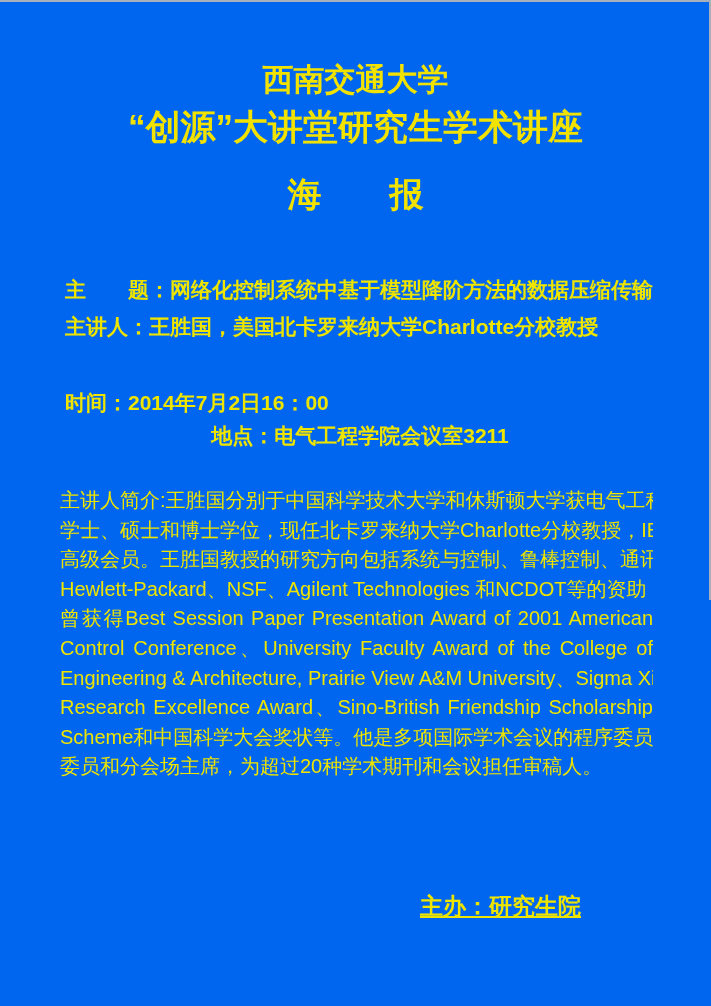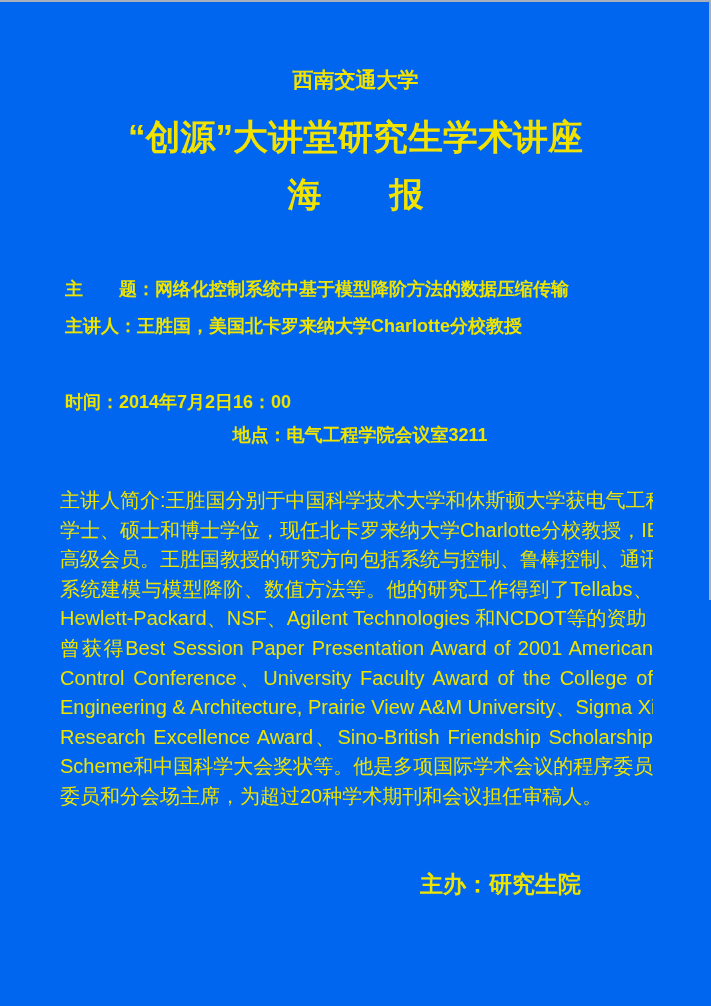--- a/index.html
+++ b/index.html
@@ -29,27 +29,27 @@
     background: var(--edge-gray, #A9B0BC);
   }
   .title {
     position: absolute;
     left: 0; right: 0;
     text-align: center;
     font-weight: bold;
     color: var(--title-yellow, #F2E200);
     white-space: nowrap;
   }
-  .t1 { top: 64px;  font-size: 21px; line-height: 32px; }
-  .t2 { top: 118px; font-size: 35px; line-height: 38px; }
+  .t1 { top: 64px;  font-size: 31px; line-height: 32px; }
+  .t2 { top: 108px; font-size: 35px; line-height: 38px; }
   .t3 { top: 176px; font-size: 34px; line-height: 36px; }
   .info-line {
     position: absolute;
     left: 65px; right: 56px;
-    font-size: 18px;
+    font-size: 21px;
     line-height: 25px;
     font-weight: bold;
     white-space: nowrap;
     overflow: hidden;
   }
   .topic   { top: 277px; }
   .speaker { top: 314px; }
   .time    { top: 380px; margin-top: 10px; }
   .place   { top: 423px; text-align: center; }
   .bio {
@@ -72,21 +72,21 @@
     text-align-last: left;
   }
   .footer-line {
     position: absolute;
     left: 420px;
     font-size: 23px;
     line-height: 26px;
     font-weight: bold;
     white-space: nowrap;
   }
-  .host      { top: 871px; }
+  .host      { top: 893px; text-decoration: underline; }
   .organizer { top: 929px; }
 </style>
 </head>
 <body>
 
 <div class="poster" style="--bg: #0066F0; --title-yellow: #F2E200; --body-yellow: #EDE400; --edge-gray: #A9B0BC;">
   <div class="edge-top"></div>
   <div class="edge-right"></div>
 
   <div class="title t1">西南交通大学</div>
@@ -95,21 +95,20 @@
 
   <div class="info-line topic">主　　题：网络化控制系统中基于模型降阶方法的数据压缩传输</div>
   <div class="info-line speaker">主讲人：王胜国，美国北卡罗来纳大学Charlotte分校教授</div>
   <div class="info-line time">时间：2014年7月2日16：00</div>
   <div class="info-line place">地点：电气工程学院会议室3211</div>
 
   <div class="bio" id="bio">
       <div class="bio-line">主讲人简介:王胜国分别于中国科学技术大学和休斯顿大学获电气工程</div>
       <div class="bio-line">学士、硕士和博士学位，现任北卡罗来纳大学Charlotte分校教授，IEEE</div>
       <div class="bio-line">高级会员。王胜国教授的研究方向包括系统与控制、鲁棒控制、通讯、</div>
-      <div class="bio-line">系统建模与模型降阶、数值方法等。他的研究工作得到了Tellabs、</div>
       <div class="bio-line">Hewlett-Packard、NSF、Agilent Technologies 和NCDOT等的资助，</div>
       <div class="bio-line">曾获得Best Session Paper Presentation Award of 2001 American</div>
       <div class="bio-line">Control Conference、University Faculty Award of the College of</div>
       <div class="bio-line">Engineering &amp; Architecture, Prairie View A&amp;M University、Sigma Xi</div>
       <div class="bio-line">Research Excellence Award、Sino-British Friendship Scholarship</div>
       <div class="bio-line">Scheme和中国科学大会奖状等。他是多项国际学术会议的程序委员会</div>
       <div class="bio-line last">委员和分会场主席，为超过20种学术期刊和会议担任审稿人。</div>
     </div>
 
   <div class="footer-line host">主办：研究生院</div>

